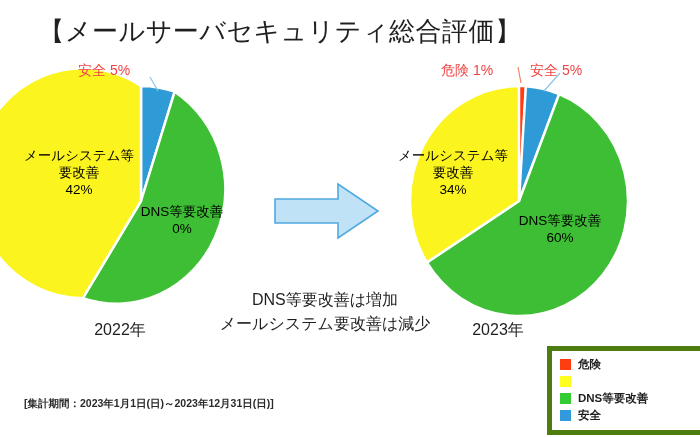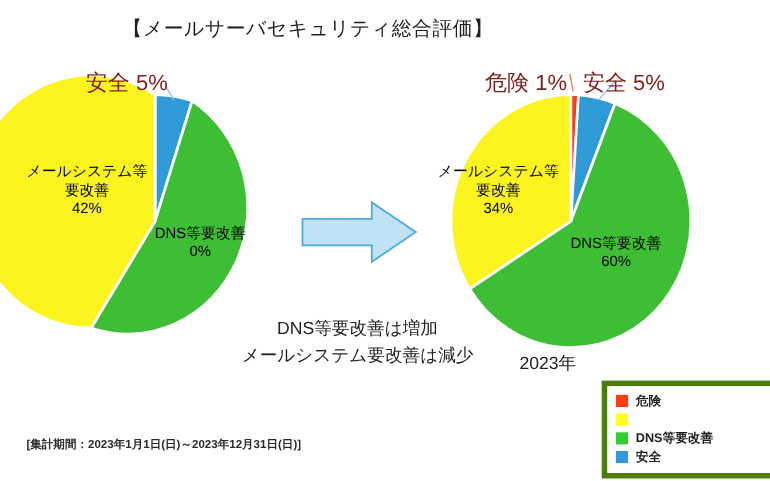--- a/index.html
+++ b/index.html
@@ -20,35 +20,35 @@
     left: 0; top: 0;
     width: 700px; height: 437px;
   }
   .abs { position: absolute; }
 
   
   #chart-title {
     left: 0; top: 14px;
     width: 560px;
     text-align: center;
-    font-size: 18px;
+    font-size: 26px;
     letter-spacing: 0.5px;
     color: #1f1f1f;
     white-space: nowrap;
   }
 
   
   .pie-wrap { position: absolute; }
   .pie-svg { display: block; overflow: visible; }
 
   
   .callout {
     position: absolute;
-    font-size: 20px;
-    color: #7f1d1d;
+    font-size: 14px;
+    color: #ef4444;
     white-space: nowrap;
   }
 
   
   .slice-label {
     position: absolute;
     font-size: 13.5px;
     line-height: 17px;
     color: #000000;
     text-align: center;
@@ -151,20 +151,21 @@
     <div>DNS等要改善</div>
     <div>0%</div>
   </div>
 
   <div class="slice-label" style="left:20px; top:147px; width:118px; text-align:center;">
     <div>メールシステム等</div>
     <div>要改善</div>
     <div>42%</div>
   </div>
 
+  <div class="year-caption" style="left:60px; top:320px; width:120px;">2022年</div>
 
   <svg class="abs" id="transition-arrow" width="110" height="62" viewBox="0 0 110 62">
     <polygon points="3,19 66,19 66,4 106,31 66,58 66,43 3,43" fill="#BFE2F7" stroke="#4FA9E0" stroke-width="1.6" stroke-linejoin="miter"></polygon>
   </svg>
 
   <div class="abs" id="center-annotation">
     <div>DNS等要改善は増加</div>
     <div>メールシステム要改善は減少</div>
   </div>
 

